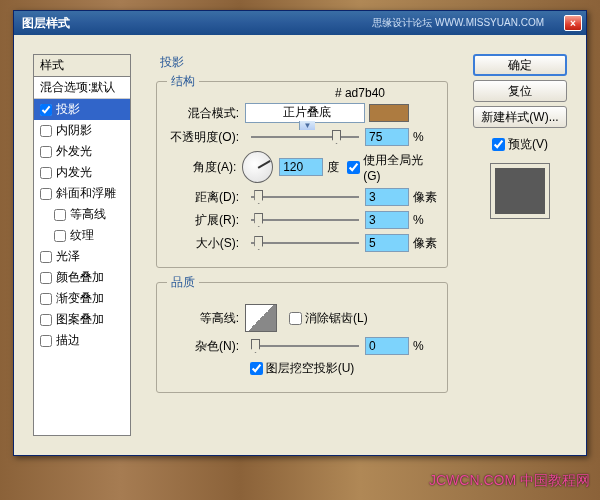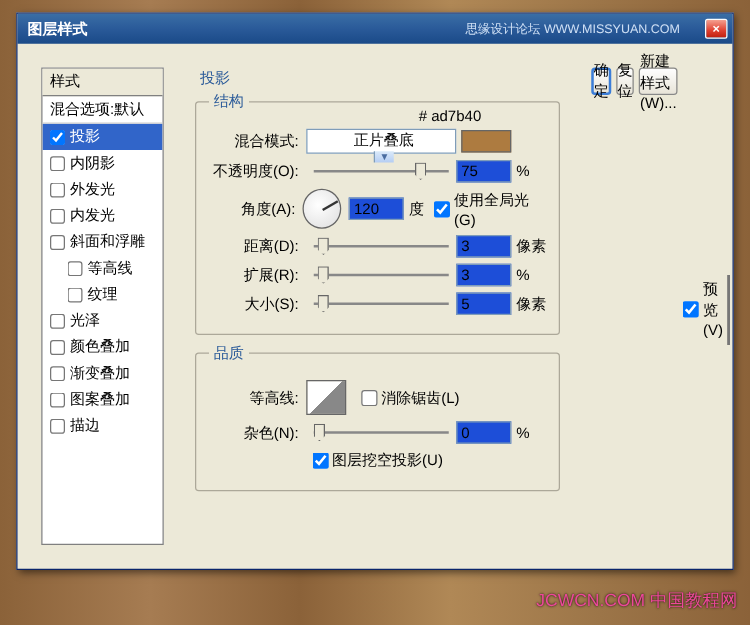--- a/index.html
+++ b/index.html
@@ -90,41 +90,41 @@
 }
 .slider-track {
   width: 108px; height: 2px; background: #888; position: relative; margin: 0 6px;
 }
 .slider-thumb {
   width: 9px; height: 14px; background: #ece9d8;
   border: 1px solid #666; position: absolute; top: -6px;
   clip-path: polygon(0 0, 100% 0, 100% 70%, 50% 100%, 0 70%);
 }
 .val-input {
-  width: 44px; height: 18px; border: 1px solid #7f9db9; background: #1d4ed8;
+  width: 44px; height: 18px; border: 1px solid #7f9db9; background: #7dd3fc;
   padding: 0 3px; font-size: 12px;
 }
 .unit { margin-left: 4px; }
 .dial {
   width: 32px; height: 32px; border-radius: 50%;
   border: 1px solid #666; background: radial-gradient(circle at 40% 40%, #fff, #ddd);
   position: relative; margin-right: 6px;
 }
 .dial::after {
   content: ''; position: absolute; width: 14px; height: 1.5px; background: #333;
   left: 50%; top: 50%; transform-origin: left center; transform: rotate(-30deg);
 }
 .cb { display: flex; align-items: center; gap: 3px; }
 .cb input { width: 13px; height: 13px; }
 .contour-sw {
   width: 32px; height: 28px; border: 1px solid #666;
   background: linear-gradient(135deg, #fff 0 50%, #888 50% 100%);
   display: inline-block;
 }
-.right-panel { width: 94px; display: flex; flex-direction: row; gap: 4px; align-items: stretch; }
+.right-panel { width: 94px; display: flex; flex-direction: column; gap: 4px; align-items: stretch; }
 .btn {
   height: 22px; border: 1px solid #888; border-radius: 3px;
   background: linear-gradient(180deg,#fefefe,#e8e4d8);
   display: flex; align-items: center; justify-content: center;
   cursor: pointer;
 }
 .btn.default { border: 2px solid #3b7dd8; }
 .preview-sw {
   width: 60px; height: 56px; background: #595959;
   border: 1px solid #777; box-shadow: inset 0 0 0 4px #ece9d8;

